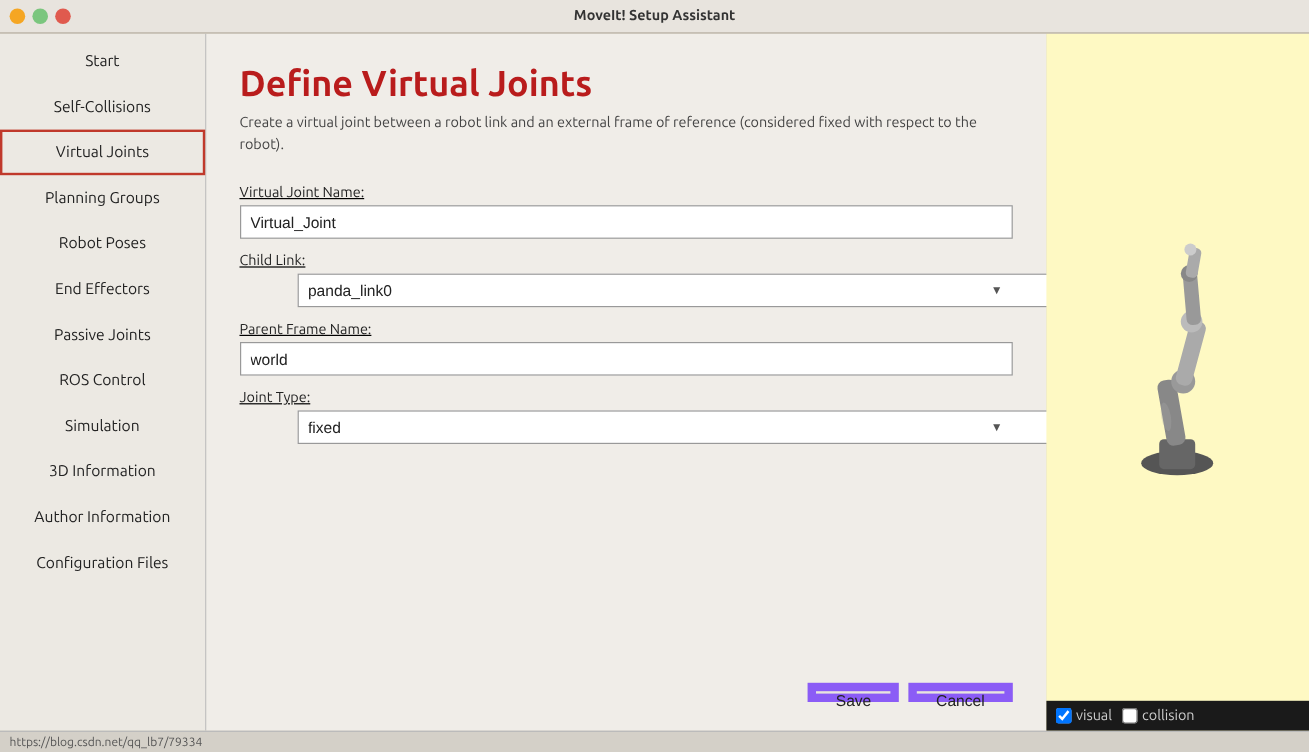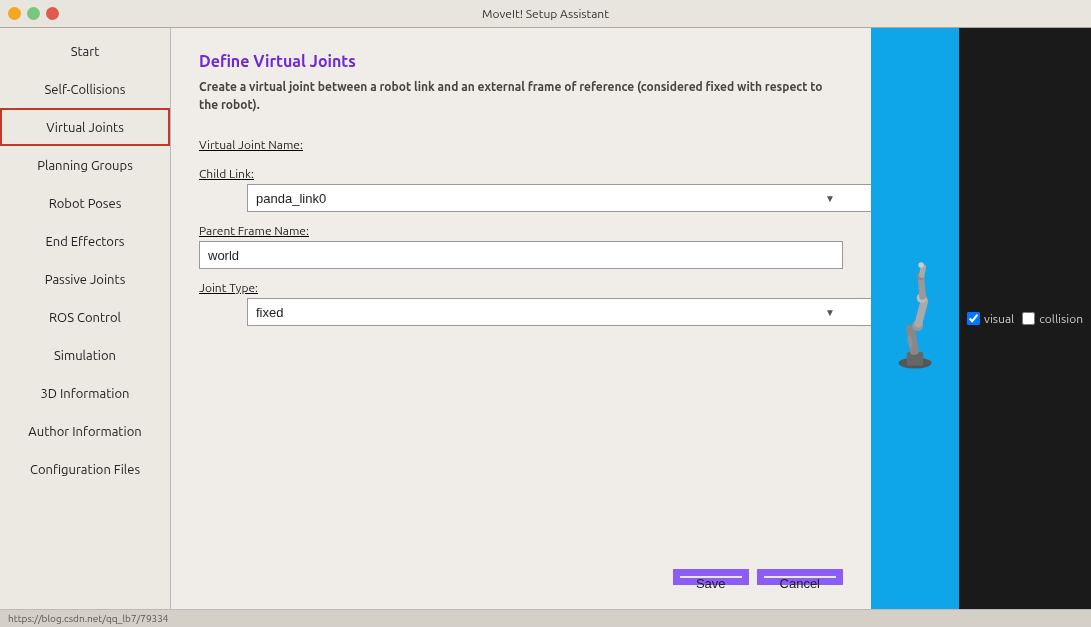--- a/index.html
+++ b/index.html
@@ -14,20 +14,21 @@
       flex-direction: column;
     }
     .title-bar {
       background: #e8e4de;
       height: 28px;
       display: flex;
       align-items: center;
       justify-content: space-between;
       padding: 0 8px;
       border-bottom: 1px solid #b0a898;
+      font-weight: bold;
     }
     .title-bar-title {
       flex: 1;
       text-align: center;
       font-size: 12px;
       color: #333;
     }
     .tb-btn {
       width: 13px;
       height: 13px;
@@ -64,32 +65,31 @@
       background: #ece9e3;
     }
     .content-area {
       flex: 1;
       background: #f0ede8;
       padding: 24px 28px;
       display: flex;
       flex-direction: column;
     }
     .page-title {
-      font-size: 16px;
+      font-size: 30px;
       font-weight: bold;
-      color: #6d28d9;
+      color: #b91c1c;
       margin-bottom: 8px;
     }
     .page-description {
       font-size: 12px;
       color: #444;
       margin-bottom: 24px;
       max-width: 660px;
       line-height: 1.5;
-      font-weight: bold;
     }
     .form-group {
       margin-bottom: 12px;
       text-decoration: underline;
     }
     .form-label {
       font-size: 12px;
       color: #222;
       margin-bottom: 4px;
       display: block;
@@ -141,23 +141,23 @@
       height: 16px;
       padding: 0 16px;
       border: 7px solid #8b5cf6;
       background: #e8e4de;
       cursor: pointer;
       font-size: 13px;
       color: #222;
     }
     .robot-panel {
       width: 220px;
-      background: #0ea5e9;
-      display: flex;
-      flex-direction: row;
+      background: #fef9c3;
+      display: flex;
+      flex-direction: column;
       position: relative;
     }
     .robot-viewport {
       flex: 1;
       display: flex;
       align-items: center;
       justify-content: center;
       overflow: hidden;
     }
     .robot-controls {
@@ -223,20 +223,21 @@
     <div class="sidebar-item">Author Information</div>
     <div class="sidebar-item">Configuration Files</div>
   </div>
 
   <div class="content-area">
     <div class="page-title">Define Virtual Joints</div>
     <div class="page-description">Create a virtual joint between a robot link and an external frame of reference (considered fixed with respect to the robot).</div>
 
     <div class="form-group">
       <label class="form-label">Virtual Joint Name:</label>
+      <input class="form-input" type="text" value="Virtual_Joint" style="">
     </div>
 
     <div class="form-group">
       <label class="form-label">Child Link:</label>
       <div class="select-wrapper">
         <select class="form-select">
           <option>panda_link0</option>
         </select>
       </div>
     </div>

